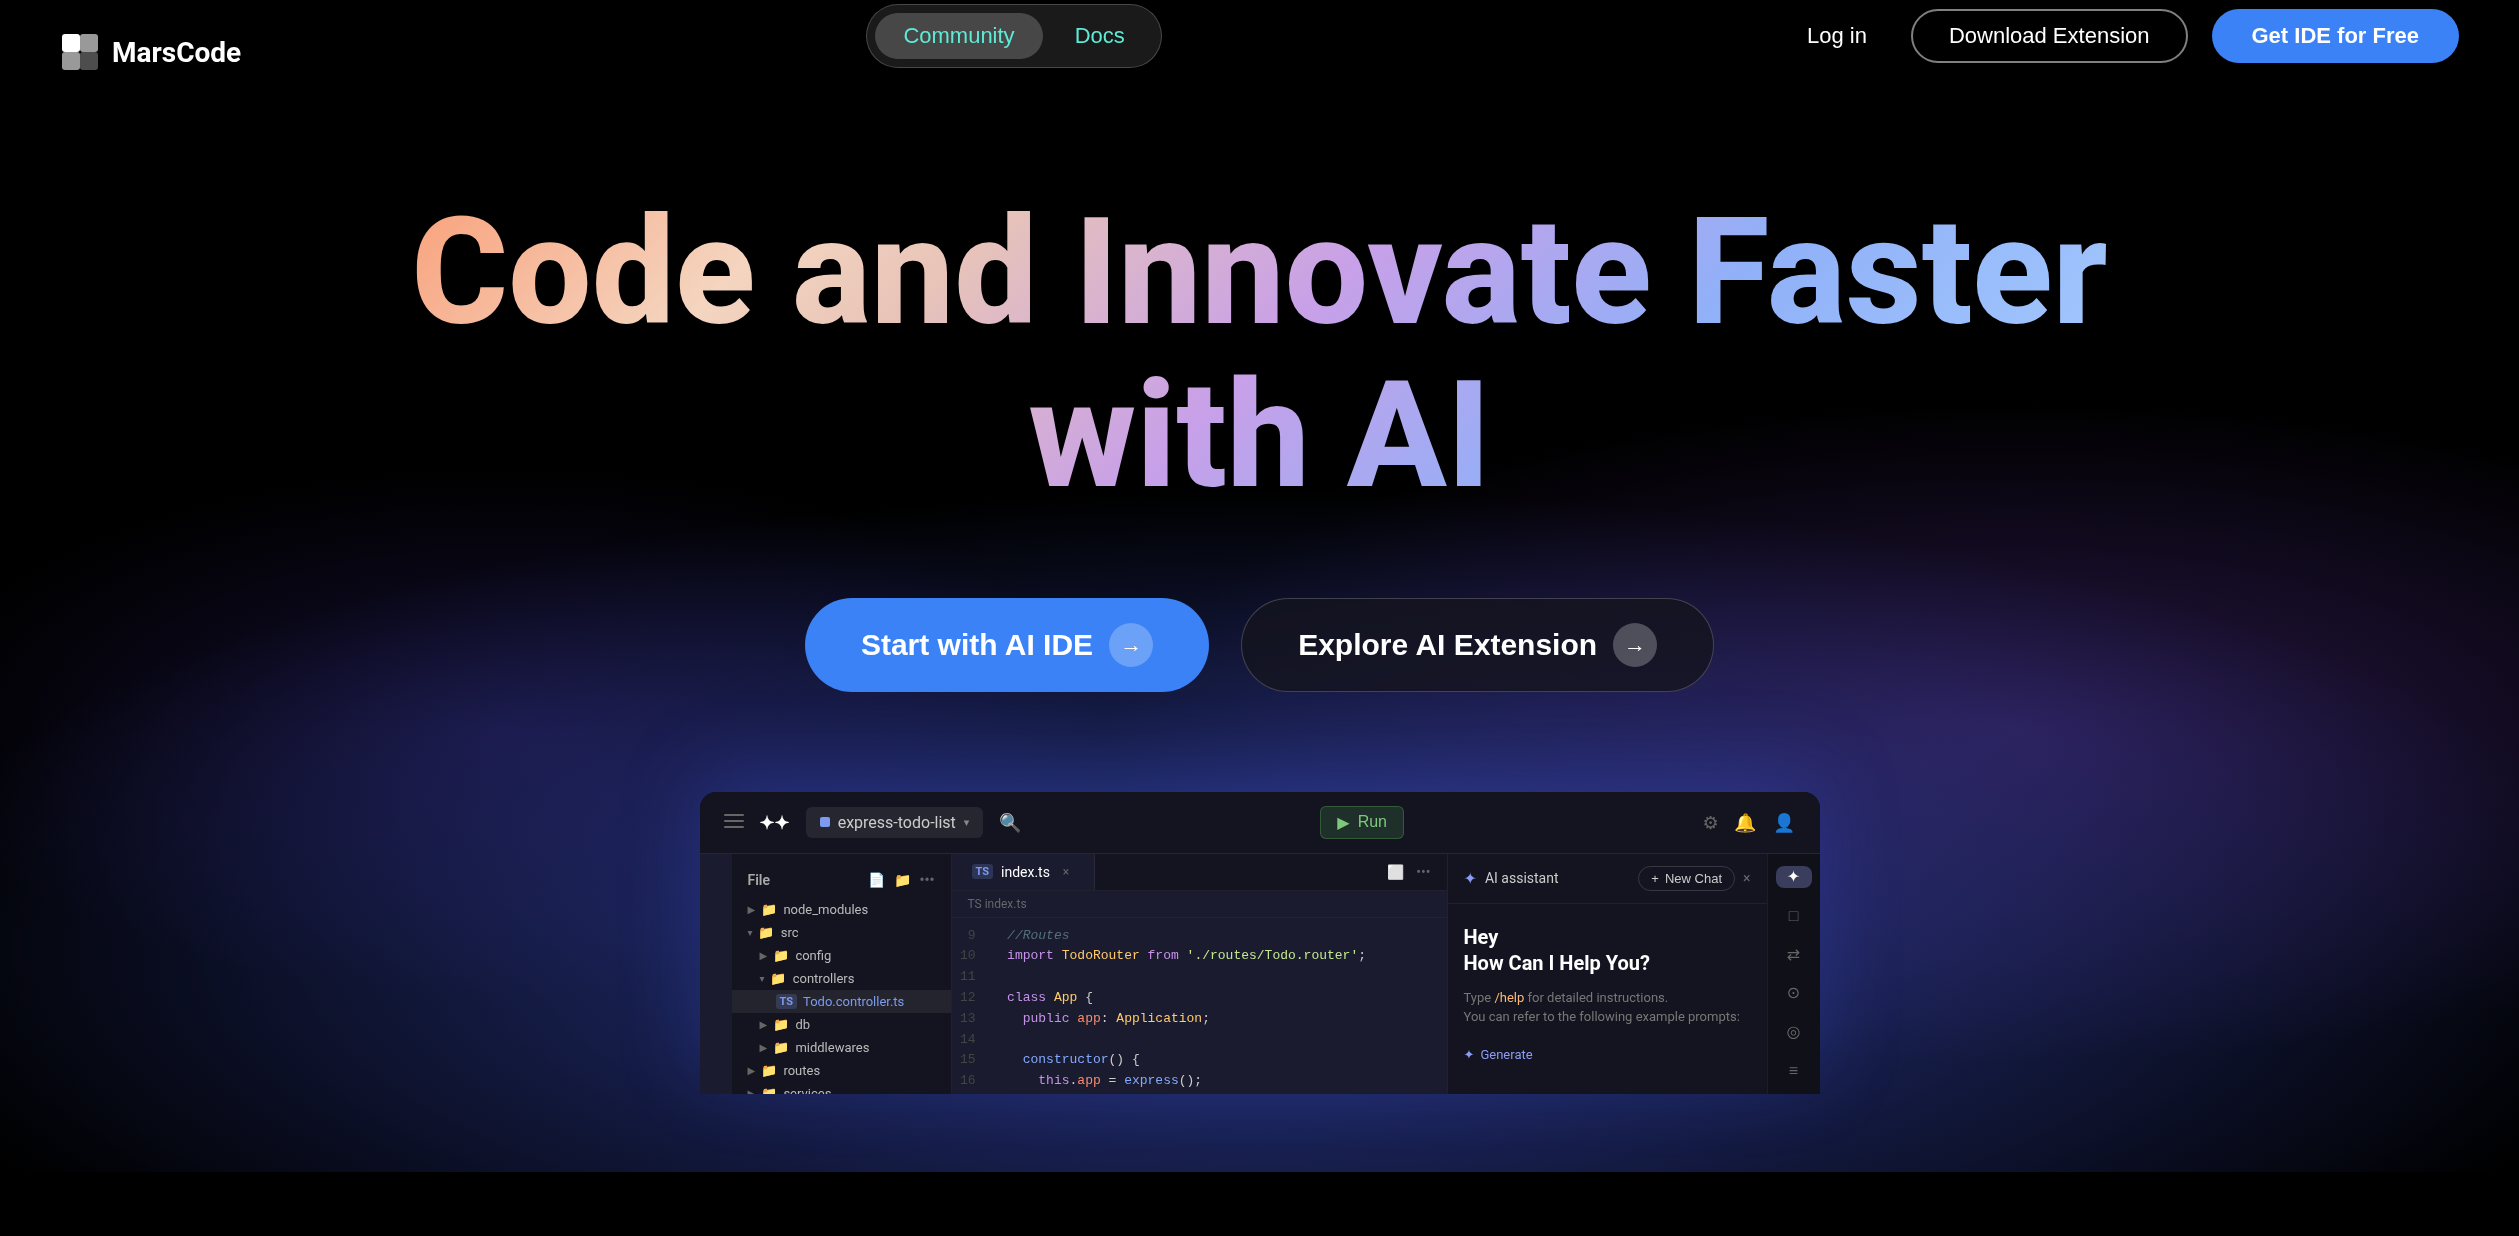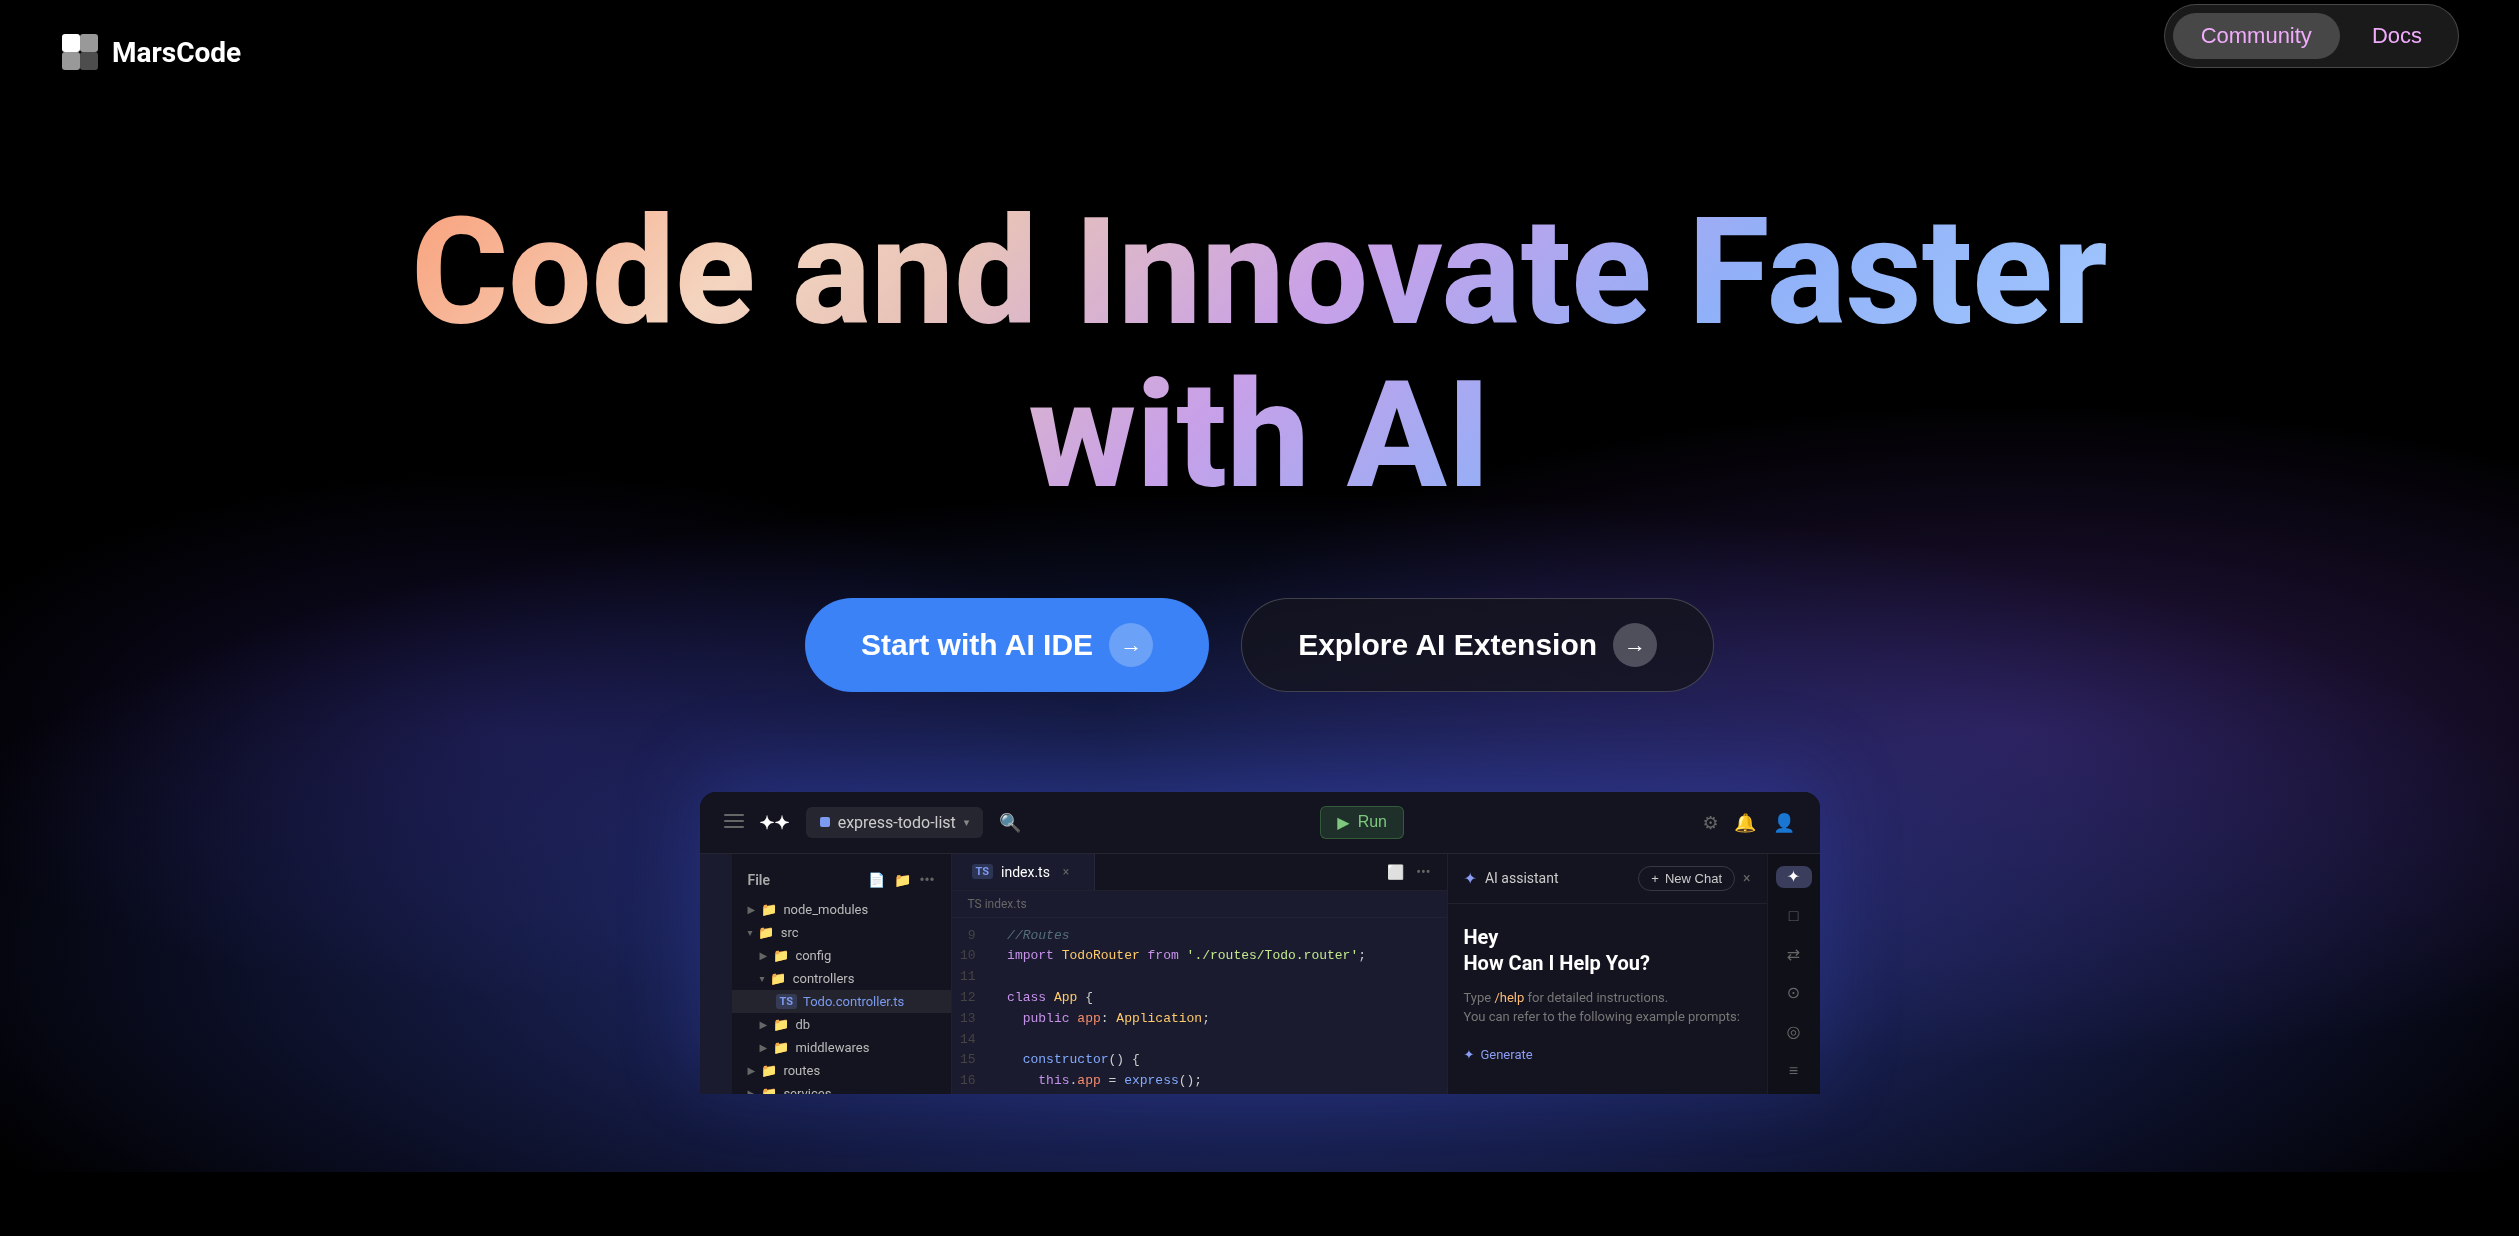--- a/index.html
+++ b/index.html
@@ -54,21 +54,21 @@
     }
 
     .nav-pill-btn {
       padding: 10px 28px;
       border-radius: 999px;
       border: none;
       cursor: pointer;
       font-size: 22px;
       font-weight: 500;
       background: transparent;
-      color: #f0abfc;
+      color: #5eead4;
       transition: background 0.2s;
     }
 
     .nav-pill-btn.active {
       background: rgba(255,255,255,0.2);
     }
 
     .nav-right {
       display: flex;
       align-items: center;
@@ -560,20 +560,25 @@
       <rect width="18" height="18" x="20" y="20" rx="3" fill="#fff" opacity="0.3"></rect>
     </svg>
     <span class="logo-text">MarsCode</span>
   </div>
 
   <div class="nav-center">
     <button class="nav-pill-btn active">Community</button>
     <button class="nav-pill-btn">Docs</button>
   </div>
 
+  <div class="nav-right">
+    <button class="nav-login">Log in</button>
+    <button class="nav-download">Download Extension</button>
+    <button class="nav-get-ide">Get IDE for Free</button>
+  </div>
 </nav>
 
 <section class="hero">
   <div class="hero-bg"></div>
 
   <div class="hero-content">
     <h1 class="hero-title">
       <span>Code and Innovate Faster</span><br>
       <span>with AI</span>
     </h1>

